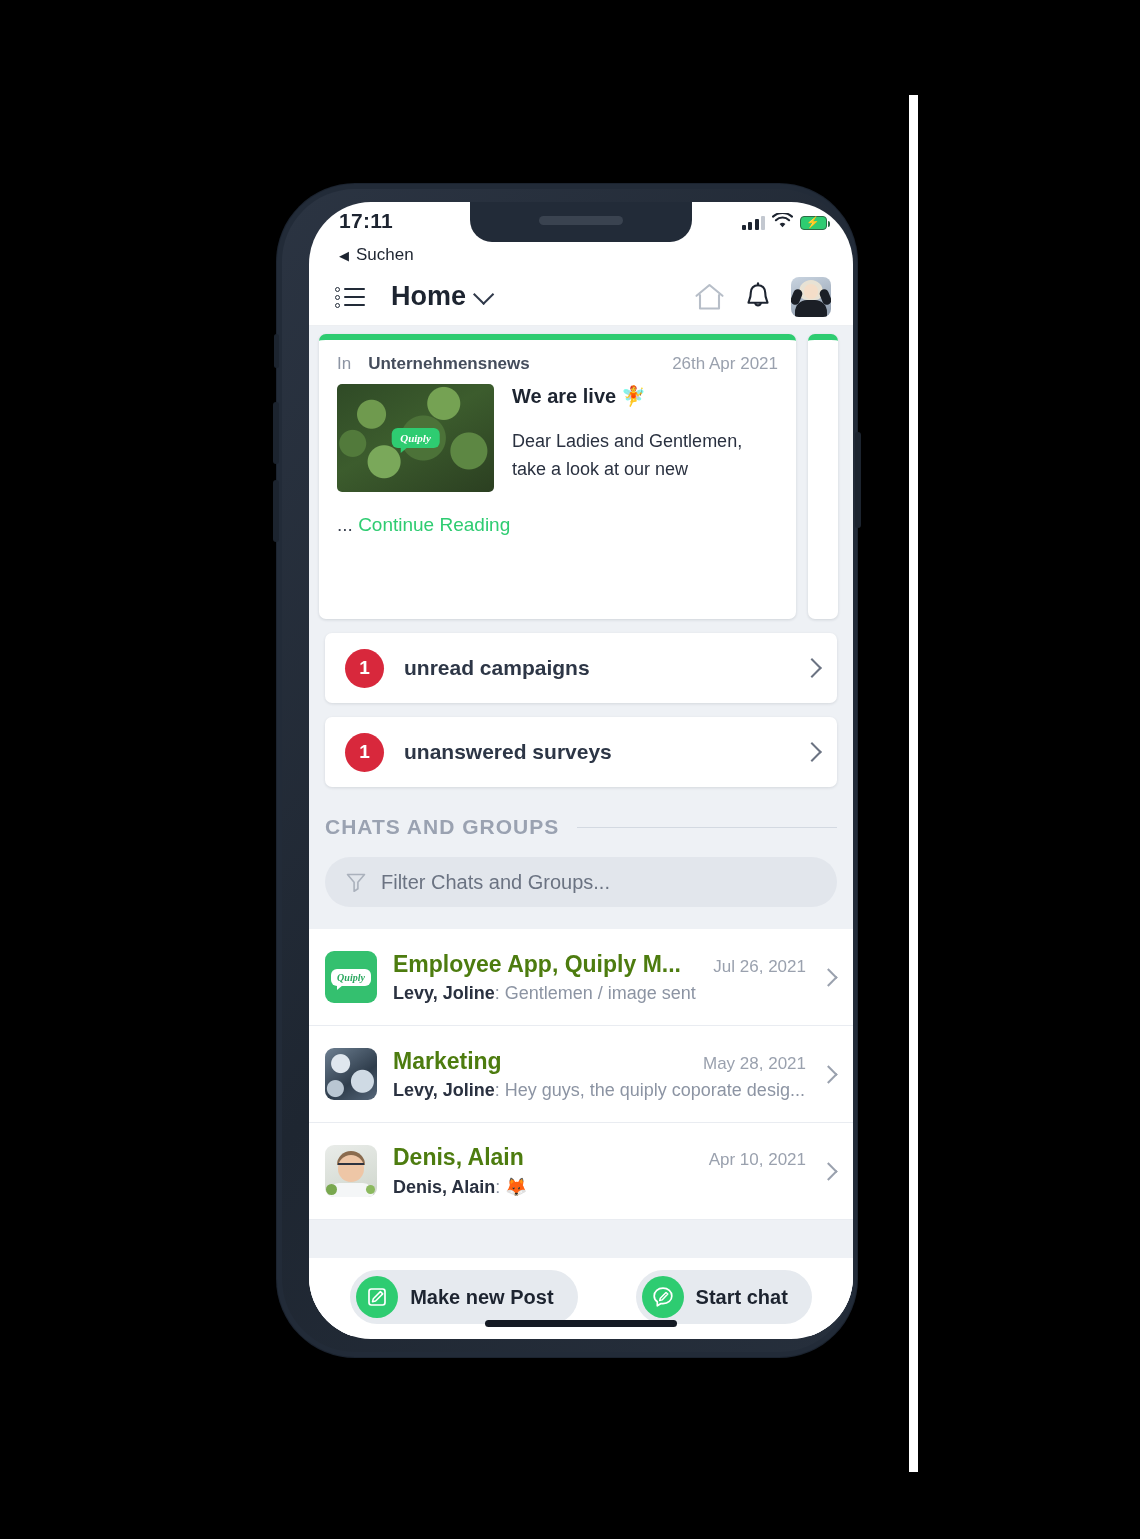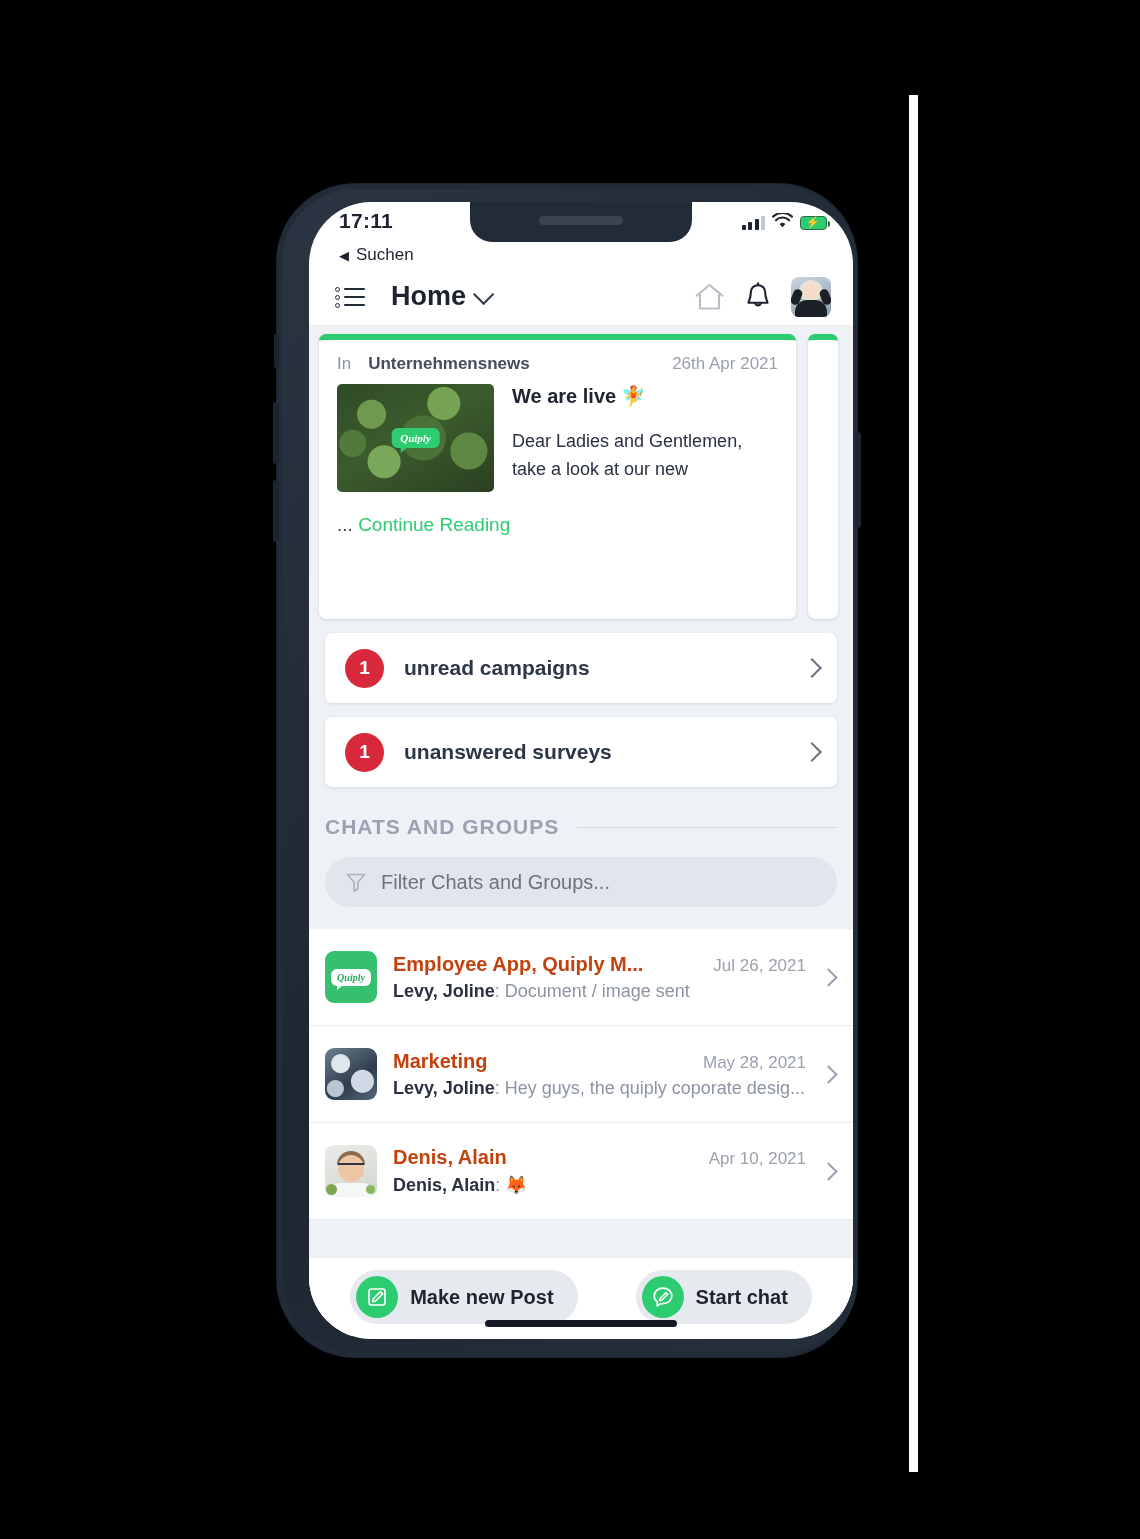--- a/index.html
+++ b/index.html
@@ -252,21 +252,21 @@
   .av-person .pface{position:absolute;left:13px;top:10px;width:26px;height:27px;border-radius:13px;background:#eec6a6;}
   .av-person .phair{position:absolute;left:12px;top:6px;width:28px;height:14px;border-radius:14px 14px 0 0;background:#8a6b4e;}
   .av-person .pglass{position:absolute;left:13px;top:18px;width:26px;height:8px;border-top:2px solid #2d3340;}
   .av-person .pshirt{position:absolute;left:4px;bottom:0;width:44px;height:14px;border-radius:10px 10px 0 0;background:#f4f6f7;}
   .av-person .pleaf{position:absolute;left:1px;bottom:2px;width:11px;height:11px;border-radius:50%;background:#79a84f;}
   .av-person .pleaf2{position:absolute;right:2px;bottom:3px;width:9px;height:9px;border-radius:50%;background:#8bb95e;}
 
   .chat-main { flex: 1; min-width: 0; }
   .chat-top { display: flex; align-items: baseline; gap: 10px; }
   .chat-name {
-    font-size: 20px; font-weight: bold; color: #c2410c;
+    font-size: 23px; font-weight: bold; color: #4d7c0f;
     white-space: nowrap; overflow: hidden; text-overflow: ellipsis; max-width: 290px;
   }
   .chat-date { margin-left: auto; font-size: 17px; color: #9aa1ae; white-space: nowrap; }
   .chat-prev {
     margin-top: 5px; font-size: 18px; white-space: nowrap; overflow: hidden; text-overflow: ellipsis;
   }
   .chat-prev .who { color: #2a3140; font-weight: bold; }
   .chat-prev .msg { color: #8c94a3; }
   .chat-chev {
     width: 13px; height: 13px; flex: 0 0 auto;
@@ -434,21 +434,21 @@
           <div class="chat-row">
             <div class="chat-av av-quiply">
               <span class="bubble">Quiply</span>
             </div>
             <div class="chat-main">
               <div class="chat-top">
                 <span class="chat-name">Employee App, Quiply M...</span>
                 <span class="chat-date">Jul 26, 2021</span>
               </div>
               <div class="chat-prev">
-                <span class="who">Levy, Joline</span><span class="msg">: Document / image sent</span>
+                <span class="who">Levy, Joline</span><span class="msg">: Gentlemen / image sent</span>
               </div>
             </div>
             <div class="chat-chev"></div>
           </div>
 
           <div class="chat-row">
             <div class="chat-av av-mkt"></div>
             <div class="chat-main">
               <div class="chat-top">
                 <span class="chat-name">Marketing</span>

